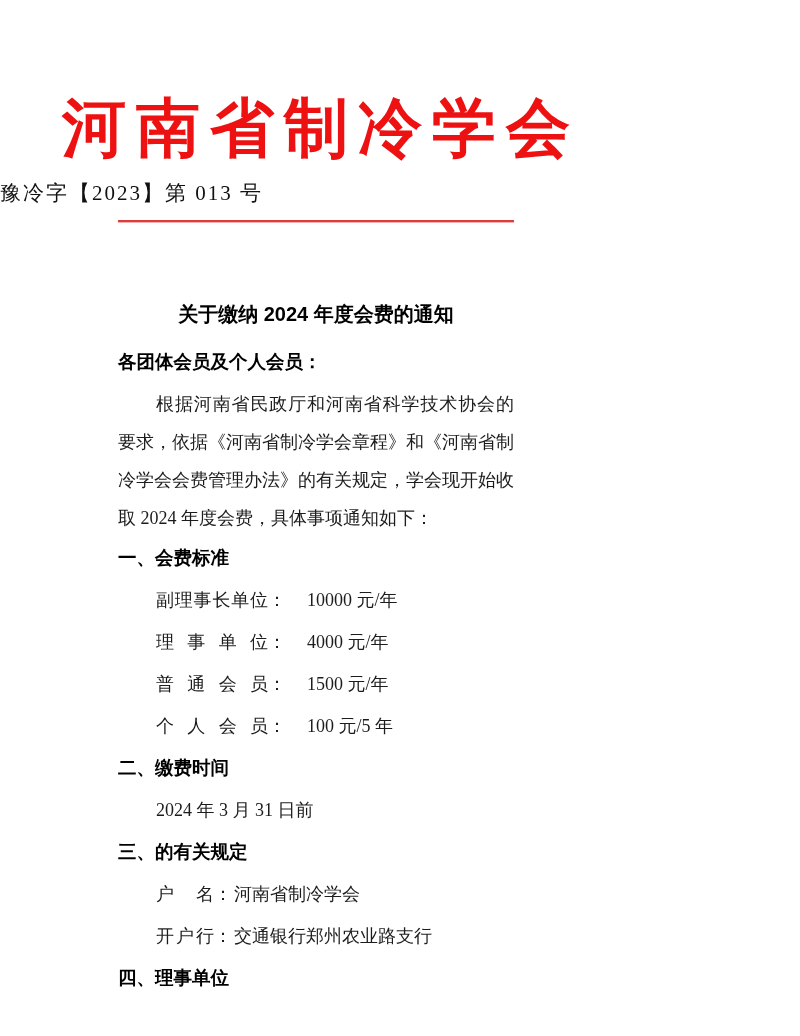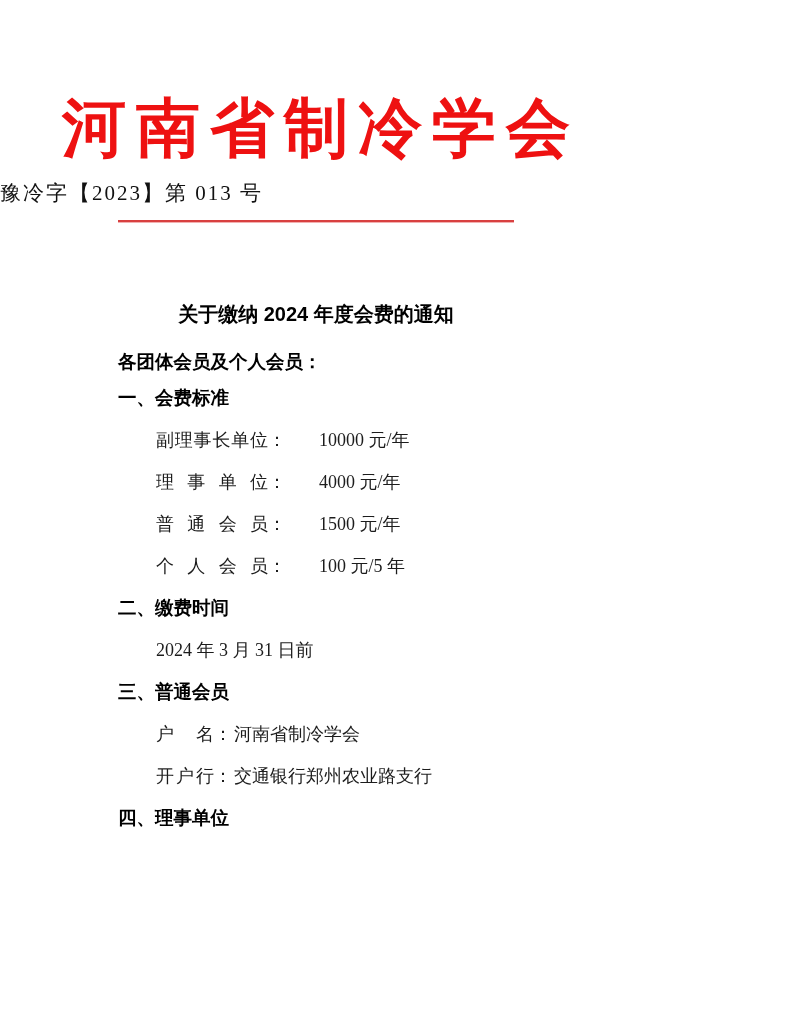--- a/index.html
+++ b/index.html
@@ -96,21 +96,21 @@
   
   .fee-label {
     display: inline-block;
     width: 112px;
     text-align: justify;
     text-align-last: justify;
     text-justify: inter-character;
     vertical-align: top;
   }
   .fee-value {
-    margin-left: 33px;
+    margin-left: 21px;
   }
   .acct-label {
     display: inline-block;
     width: 58px;
     text-align: justify;
     text-align-last: justify;
     text-justify: inter-character;
     vertical-align: top;
   }
   .acct-value {
@@ -126,40 +126,41 @@
 
   <div class="doc-number">豫冷字【2023】第 013 号</div>
 
   <div class="content">
     <div class="red-rule"></div>
 
     <div class="notice-title">关于缴纳 2024 年度会费的通知</div>
 
     <div class="salutation">各团体会员及个人会员：</div>
 
+    <p class="intro">根据河南省民政厅和河南省科学技术协会的要求，依据《河南省制冷学会章程》和《河南省制冷学会会费管理办法》的有关规定，学会现开始收取 2024 年度会费，具体事项通知如下：</p>
 
     <div class="row heading">一、会费标准</div>
 
     <div class="row indented">
       <span class="fee-label">副理事长单位</span><span>：</span><span class="fee-value">10000 元/年</span>
     </div>
     <div class="row indented">
       <span class="fee-label">理事单位</span><span>：</span><span class="fee-value">4000 元/年</span>
     </div>
     <div class="row indented">
       <span class="fee-label">普通会员</span><span>：</span><span class="fee-value">1500 元/年</span>
     </div>
     <div class="row indented">
       <span class="fee-label">个人会员</span><span>：</span><span class="fee-value">100 元/5 年</span>
     </div>
 
     <div class="row heading">二、缴费时间</div>
     <div class="row indented">2024 年 3 月 31 日前</div>
 
-    <div class="row heading">三、普通会员</div>
+    <div class="row heading">三、的有关规定</div>
 
     <div class="row indented">
       <span class="acct-label">户名</span><span>：</span><span class="acct-value">河南省制冷学会</span>
     </div>
     <div class="row indented">
       <span class="acct-label">开户行</span><span>：</span><span class="acct-value">交通银行郑州农业路支行</span>
     </div>
 
 
     <div class="row heading">四、理事单位</div>

